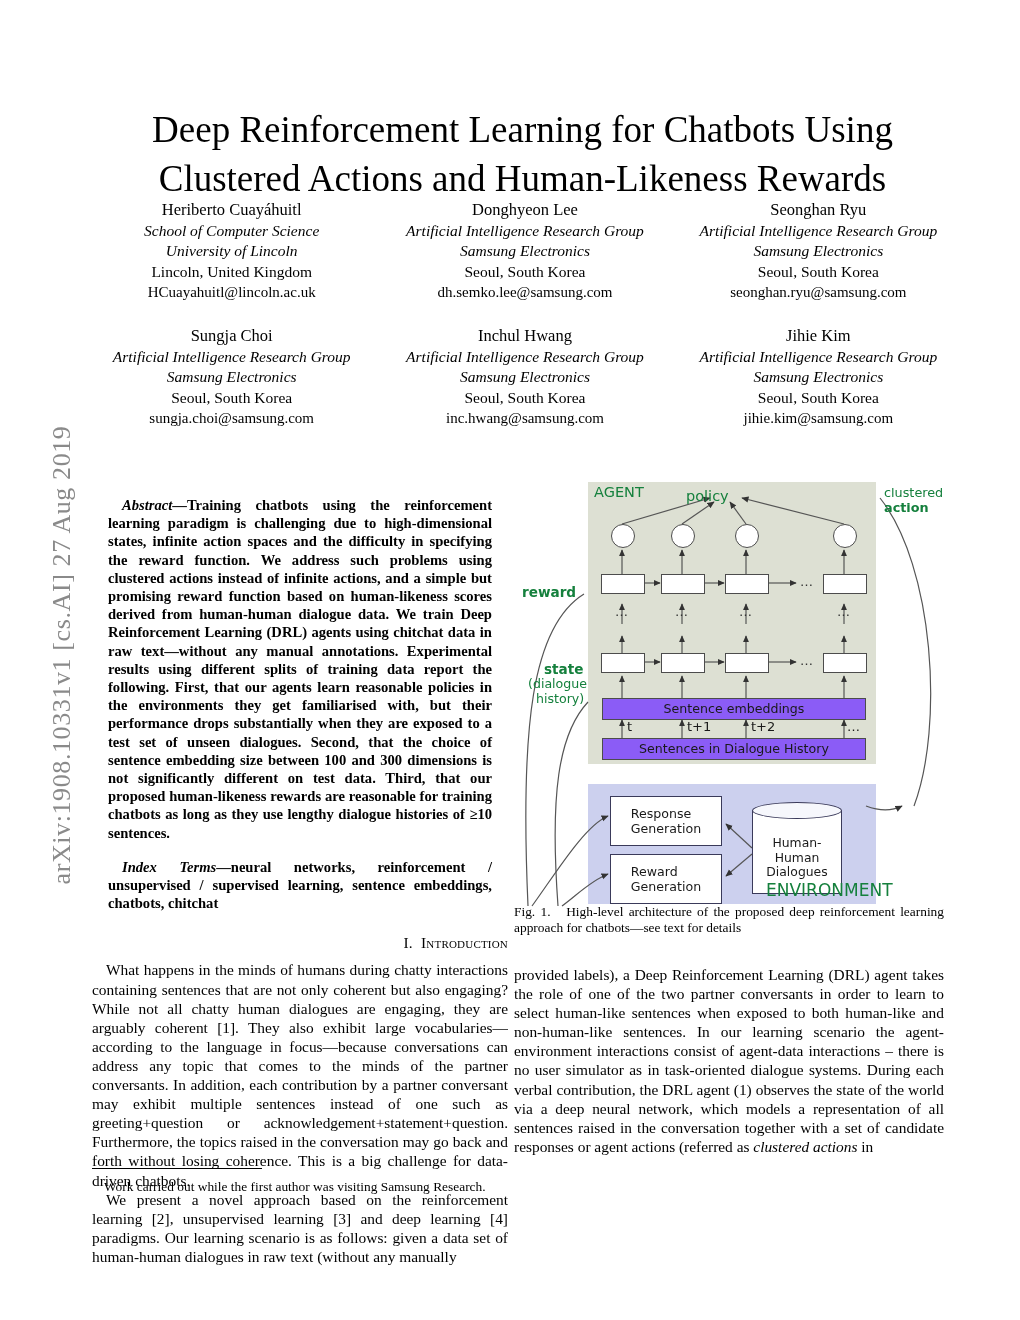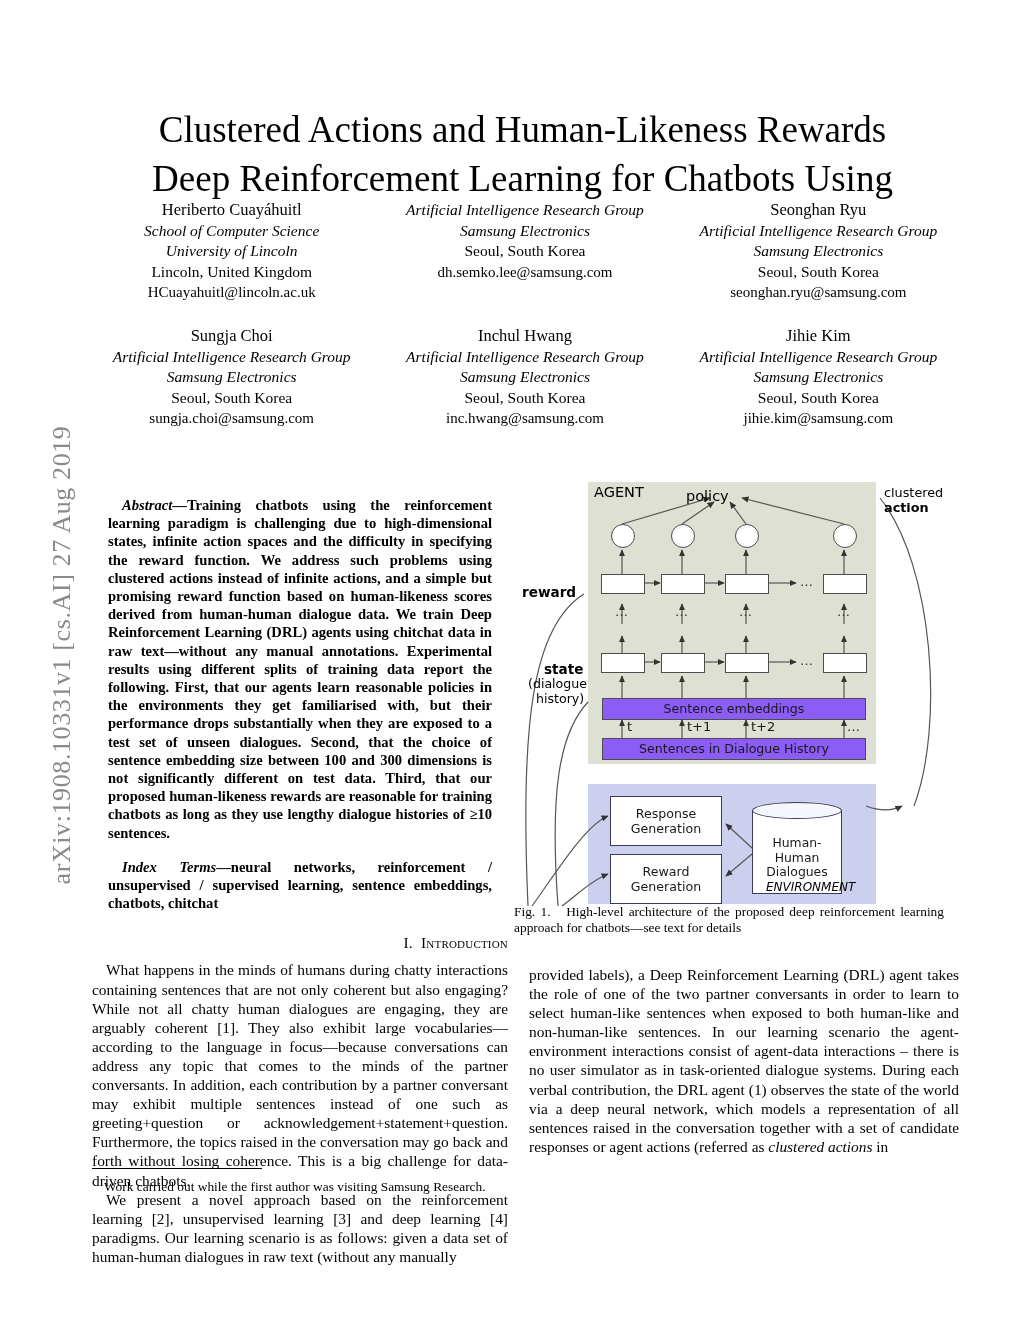--- a/index.html
+++ b/index.html
@@ -173,25 +173,25 @@
     position: absolute;
     left: 74px;
     top: 308px;
     width: 288px;
     height: 120px;
     background: #ccd0ee;
   }
   .lbl {
     position: absolute;
     font-family: "DejaVu Sans", sans-serif;
-    color: #000000;
+    color: #15803d;
     white-space: nowrap;
   }
   .lbl-agent { left: 80px; top: 8px; font-size: 14.5px; }
-  .lbl-env   { left: 252px; top: 404px; font-size: 12px; font-style: italic; }
+  .lbl-env   { left: 252px; top: 404px; font-size: 17px; }
   .lbl-policy{ left: 172px; top: 12px; font-size: 14.5px; }
   .lbl-clustered { left: 370px; top: 9px; font-size: 12.8px; }
   .lbl-action { left: 370px; top: 24px; font-size: 12.8px; font-weight: bold; }
   .lbl-reward { left: 8px; top: 108px; font-size: 13.6px; font-weight: bold; }
   .lbl-state  { left: 30px; top: 185px; font-size: 13.6px; font-weight: bold; }
   .lbl-dial   { left: 14px; top: 200px; font-size: 12.6px; }
   .lbl-hist   { left: 22px; top: 215px; font-size: 12.6px; }
 
   .node-circle {
     position: absolute;
@@ -277,21 +277,20 @@
     position: absolute;
     left: 96px;
     width: 112px;
     height: 50px;
     border: 1.8px solid #3a3a5a;
     background: #fff;
     font-family: "DejaVu Sans", sans-serif;
     font-size: 12.6px;
     line-height: 15px;
     color: #1a1a1a;
-    text-align: center;
     display: flex;
     align-items: center;
     justify-content: center;
     box-sizing: border-box;
   }
   .proc-resp { top: 320px; }
   .proc-rew  { top: 378px; }
 
   svg.fig-svg {
     position: absolute;
@@ -301,33 +300,34 @@
   }
 </style>
 </head>
 <body>
 
 <div class="page">
 
   <div class="arxiv-stamp">arXiv:1908.10331v1  [cs.AI]  27 Aug 2019</div>
 
   <h1 class="title">
+    <span class="title-line">Deep Reinforcement Learning for Chatbots Using</span>
     <span class="title-line">Clustered Actions and Human-Likeness Rewards</span>
-    <span class="title-line">Deep Reinforcement Learning for Chatbots Using</span>
   </h1>
 
   <div class="authors-block authors-row-1">
     <div class="author">
       <div class="name">Heriberto Cuayáhuitl</div>
       <div class="aff">School of Computer Science</div>
       <div class="aff">University of Lincoln</div>
       <div class="loc">Lincoln, United Kingdom</div>
       <div class="mail">HCuayahuitl@lincoln.ac.uk</div>
     </div>
     <div class="author">
+      <div class="name">Donghyeon Lee</div>
       <div class="aff">Artificial Intelligence Research Group</div>
       <div class="aff">Samsung Electronics</div>
       <div class="loc">Seoul, South Korea</div>
       <div class="mail">dh.semko.lee@samsung.com</div>
     </div>
     <div class="author">
       <div class="name">Seonghan Ryu</div>
       <div class="aff">Artificial Intelligence Research Group</div>
       <div class="aff">Samsung Electronics</div>
       <div class="loc">Seoul, South Korea</div>
@@ -508,18 +508,18 @@
         <div class="lbl lbl-dial">(dialogue</div>
         <div class="lbl lbl-hist">history)</div>
       </div>
 
       <div class="fig-caption">
         <span>Fig. 1.</span>
         &nbsp;&nbsp;<span>High-level architecture of the proposed deep reinforcement learning approach for chatbots—see text for details</span>
       </div>
     </div>
 
-    <div style="position:absolute; left:15px; top:489px; width:430px;">
+    <div style="position:absolute; left:0; top:489px; width:430px;">
       <p class="just" style="text-indent:0;"><span>provided labels), a Deep Reinforcement Learning (DRL) agent takes the role of one of the two partner conversants in order to learn to select human-like sentences when exposed to both human-like and non-human-like sentences. In our learning scenario the agent-environment interactions consist of agent-data interactions – there is no user simulator as in task-oriented dialogue systems. During each verbal contribution, the DRL agent (1) observes the state of the world via a deep neural network, which models a representation of all sentences raised in the conversation together with a set of candidate responses or agent actions (referred as </span><span class="ital">clustered actions</span><span> in</span></p>
     </div>
   </div>
 
 </div>
 
 </body></html>

